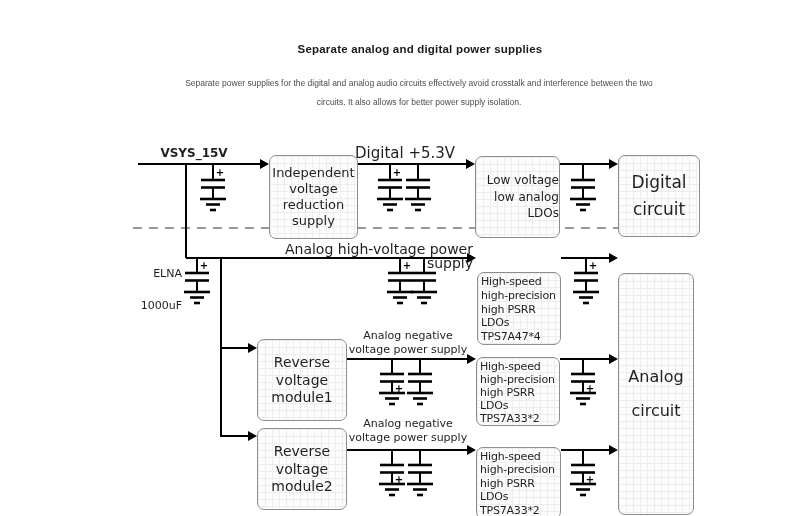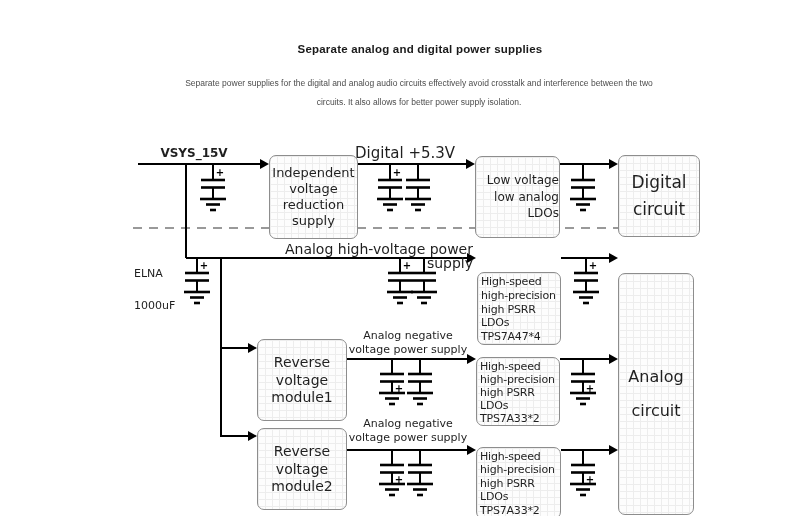--- a/index.html
+++ b/index.html
@@ -20,21 +20,21 @@
        color:#1f1f1f;font-family:"DejaVu Sans",sans-serif;overflow:hidden;margin-top:32px;}
   .box .ln{display:block;}
   .ctr{text-align:center;}
 
   .wire{position:absolute;background:#000;}
   .arrow{position:absolute;width:0;height:0;border-top:5px solid transparent;
          border-bottom:5px solid transparent;border-left:9px solid #000;}
   .dashes{position:absolute;height:2px;
           background-image:repeating-linear-gradient(90deg,#999 0 9px,transparent 9px 16px);}
 
-  .lbl{position:absolute;font-family:"DejaVu Sans",sans-serif;color:#1f1f1f;line-height:14px;}
+  .lbl{position:absolute;font-family:"DejaVu Sans",sans-serif;color:#1f1f1f;line-height:14px;text-align:right;}
   .cap{position:absolute;}
 
   
   #box-indep  {left:269px;top:123px;width:89px;height:84px;font-size:13px;line-height:16px;padding-top:9px;}
   #box-lownoise{left:475px;top:124px;width:85px;height:82px;font-size:12px;line-height:16.5px;padding:15px 0 0 8px;text-align:right;}
   #box-digital{left:618px;top:123px;width:82px;height:82px;font-size:17px;line-height:27px;padding-top:13px;}
   #box-hvldo  {left:477px;top:240px;width:84px;height:73px;font-size:11px;line-height:13.8px;padding:2px 0 0 3px;letter-spacing:-.2px;}
   #box-rev1   {left:257px;top:307px;width:90px;height:82px;font-size:14px;line-height:17.5px;padding-top:14px;}
   #box-negldo1{left:476px;top:325px;width:84px;height:69px;font-size:11px;line-height:13px;padding:2px 0 0 3px;letter-spacing:-.2px;}
   #box-rev2   {left:257px;top:396px;width:90px;height:82px;font-size:14px;line-height:17.5px;padding-top:14px;}

